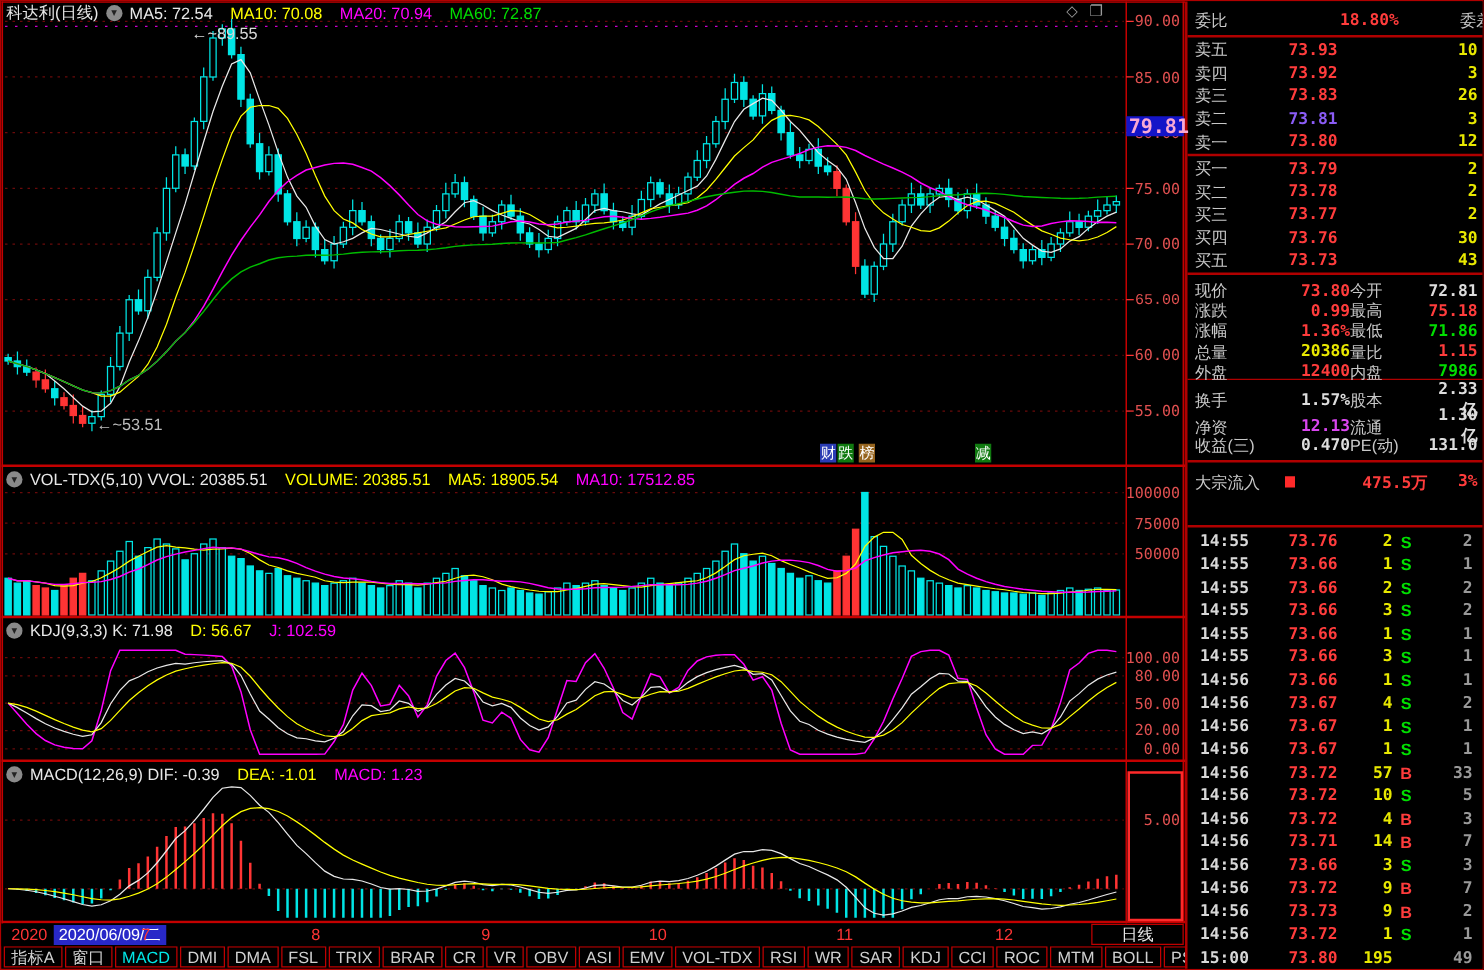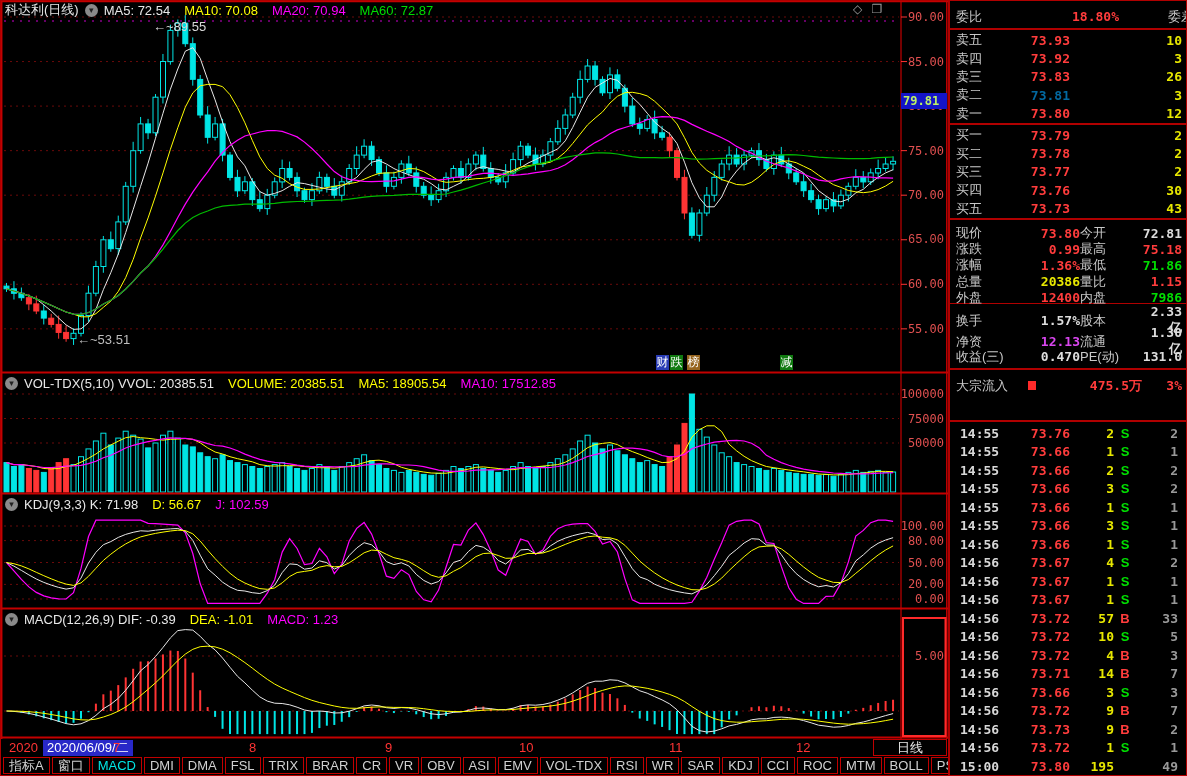--- a/index.html
+++ b/index.html
@@ -11,21 +11,21 @@
   #charts{position:absolute;left:0;top:0;}
   .pane-header{position:absolute;left:4px;height:16px;display:flex;align-items:center;
                font-size:13px;white-space:nowrap;z-index:5;}
   .pane-header .seg{margin-right:14px;}
   .collapse-icon{display:inline-block;width:13px;height:13px;border-radius:50%;
                  background:#8a8a8a;color:#222;font-size:9px;line-height:13px;
                  text-align:center;margin:0 6px;}
   .axis-label{position:absolute;width:45px;text-align:right;font-size:12px;
               color:#e05050;font-family:"DejaVu Sans Mono",monospace;z-index:4;}
   #price-tag{position:absolute;left:900px;width:46px;height:16px;background:#1414c8;
-             color:#bef264;font-weight:bold;font-size:12px;text-align:left;padding-left:2px;
+             color:#f9a8d4;font-weight:bold;font-size:16px;text-align:left;padding-left:2px;
              font-family:"DejaVu Sans Mono",monospace;line-height:16px;z-index:6;box-sizing:border-box;}
   .annot{position:absolute;font-size:13px;color:#d8d8d8;z-index:5;white-space:nowrap;}
   .badge{position:absolute;width:13px;height:15px;color:#fff;font-size:12px;
          line-height:15px;text-align:center;z-index:5;}
   .corner-icons{position:absolute;left:852px;top:1px;color:#9a9a9a;font-size:12px;z-index:6;}
   
   #date-bar{position:absolute;left:0;top:738px;width:947px;height:18px;background:#000;
             font-size:13px;z-index:5;}
   #date-year{position:absolute;left:8px;top:1px;color:#ff3434;}
   #date-box{position:absolute;left:42px;top:1px;background:#2828c8;color:#fff;padding:0 4px;height:16px;line-height:16px;}
@@ -723,21 +723,21 @@
           <span class="num r" style="color: rgb(255, 60, 60);">73.92</span>
           <span class="num r" style="color: rgb(232, 232, 0);">3</span>
         </div>
         <div class="book-row">
           <span class="lab">卖三</span>
           <span class="num r" style="color: rgb(255, 60, 60);">73.83</span>
           <span class="num r" style="color: rgb(232, 232, 0);">26</span>
         </div>
         <div class="book-row">
           <span class="lab">卖二</span>
-          <span class="num r" style="color: #0369a1;">73.81</span>
+          <span class="num r" style="color: #8b5cf6;">73.81</span>
           <span class="num r" style="color: rgb(232, 232, 0);">3</span>
         </div>
         <div class="book-row">
           <span class="lab">卖一</span>
           <span class="num r" style="color: rgb(255, 60, 60);">73.80</span>
           <span class="num r" style="color: rgb(232, 232, 0);">12</span>
         </div>
       </div>
     <div id="sec-bids" class="sec">
         <div class="book-row">

